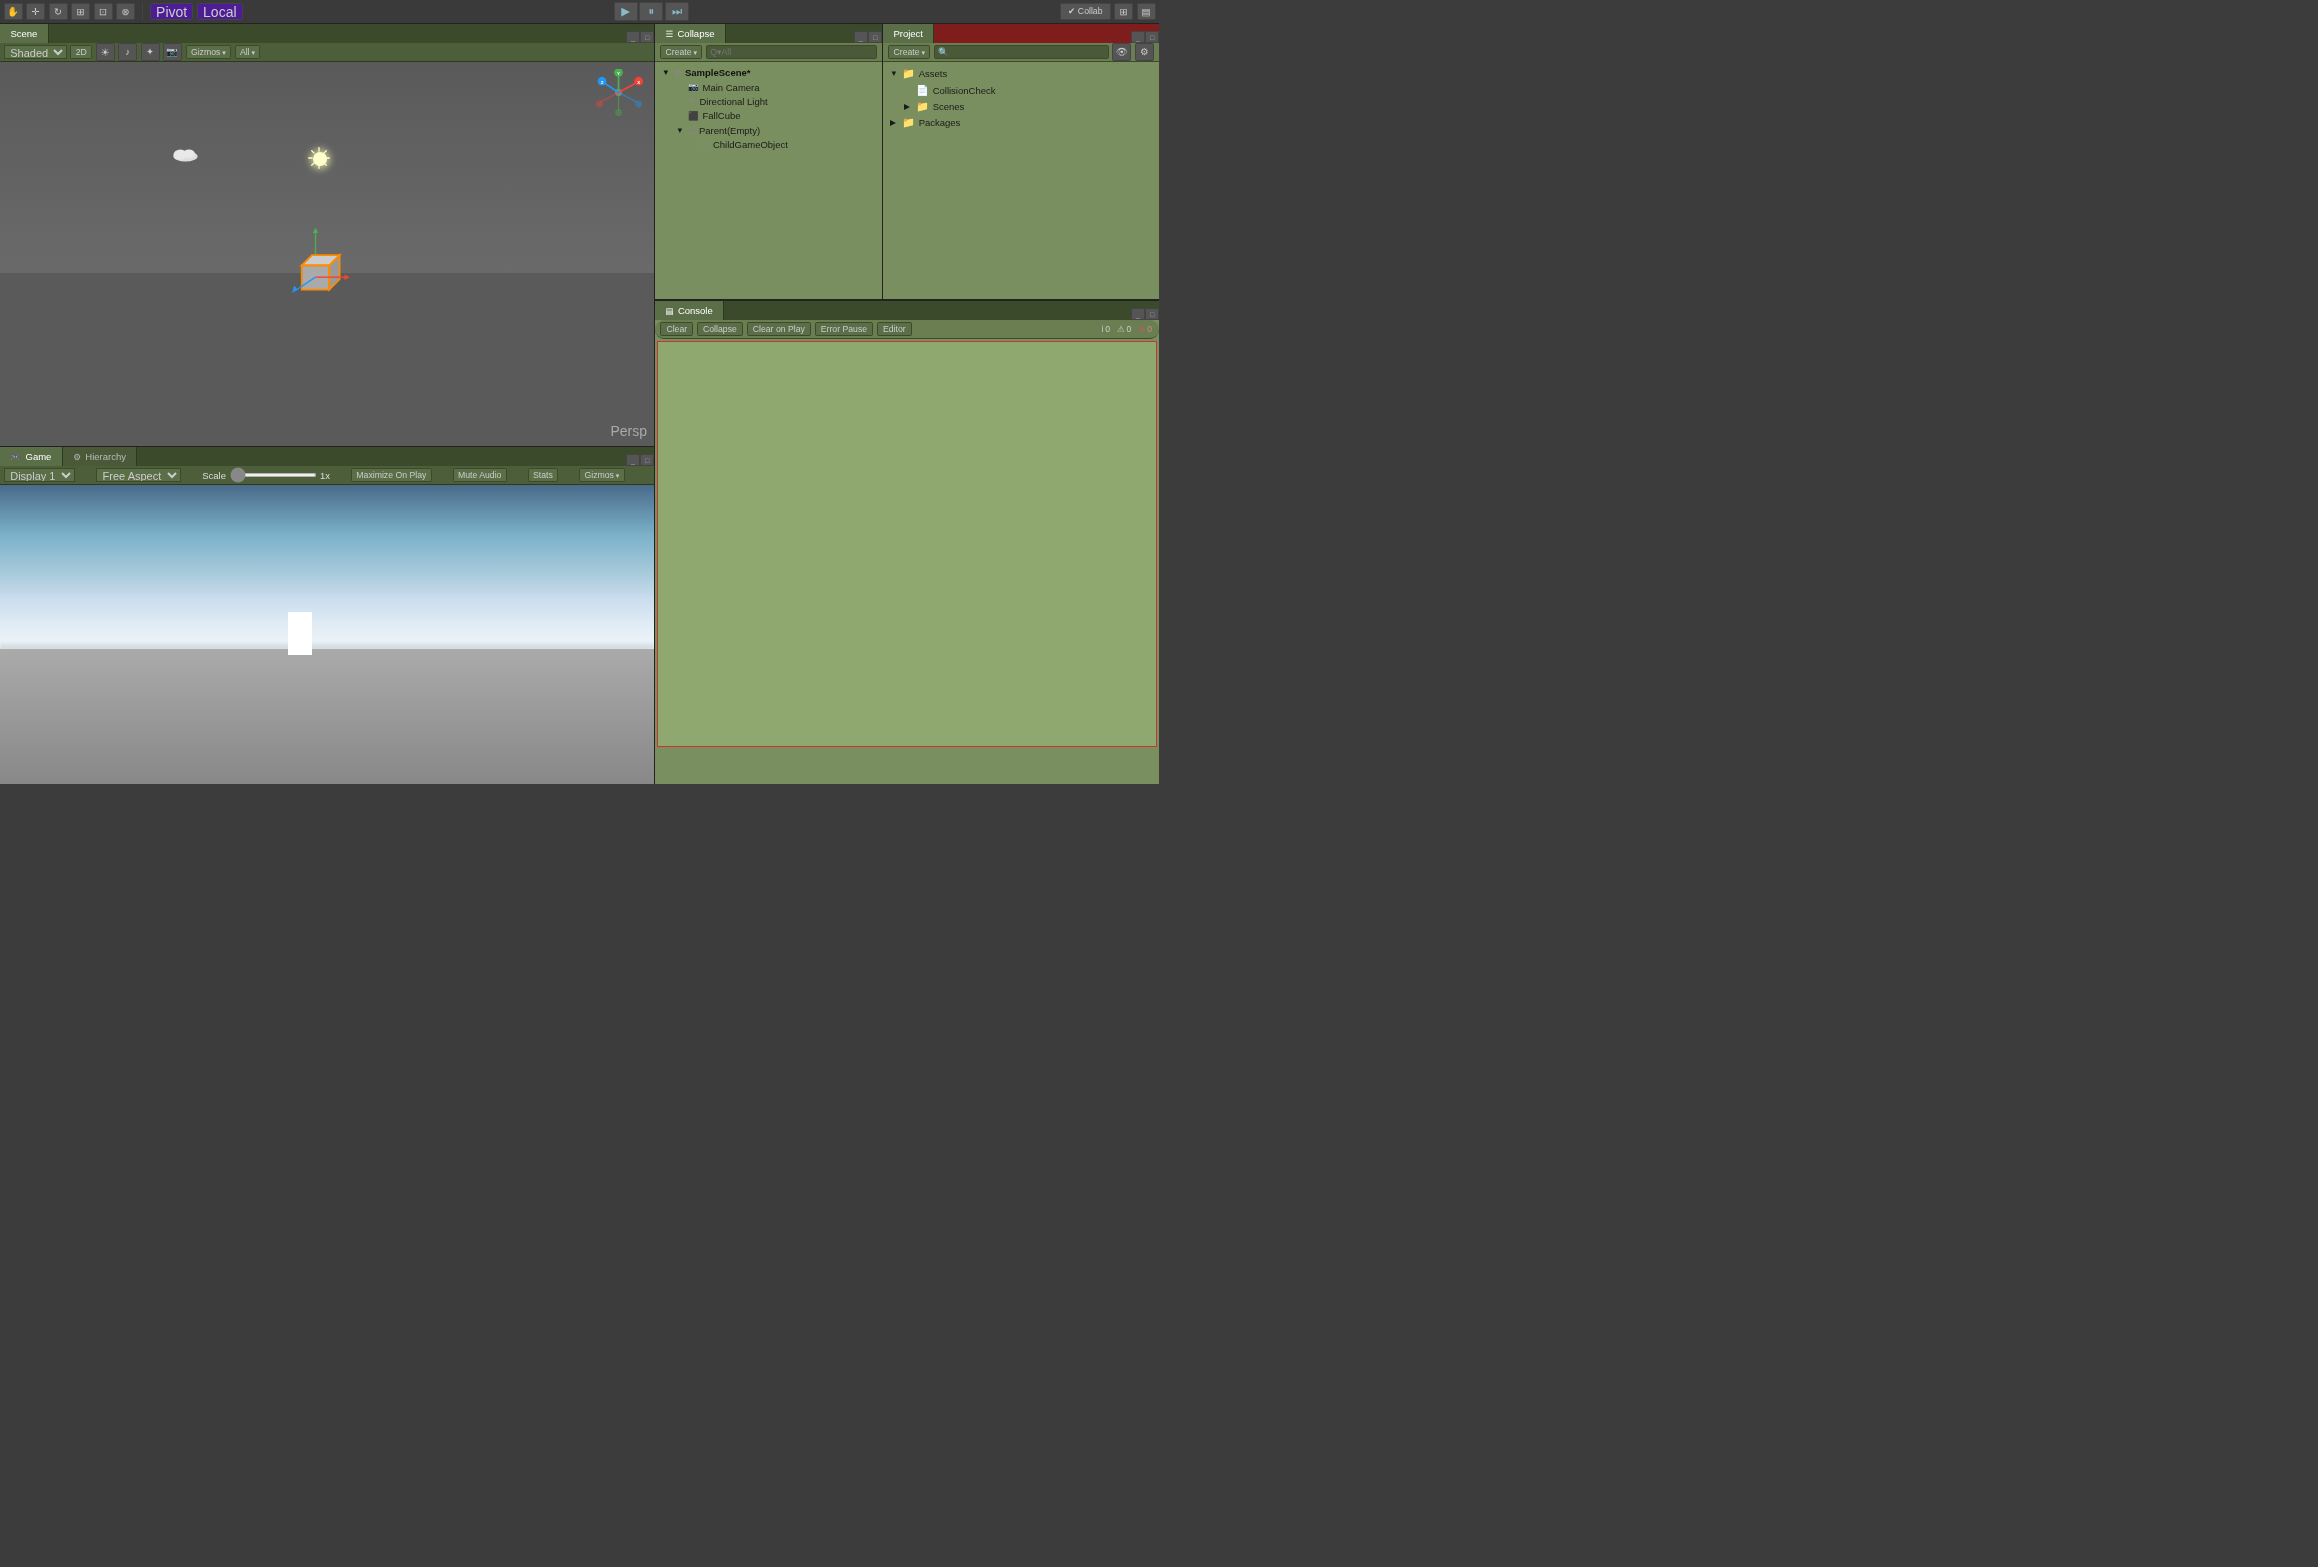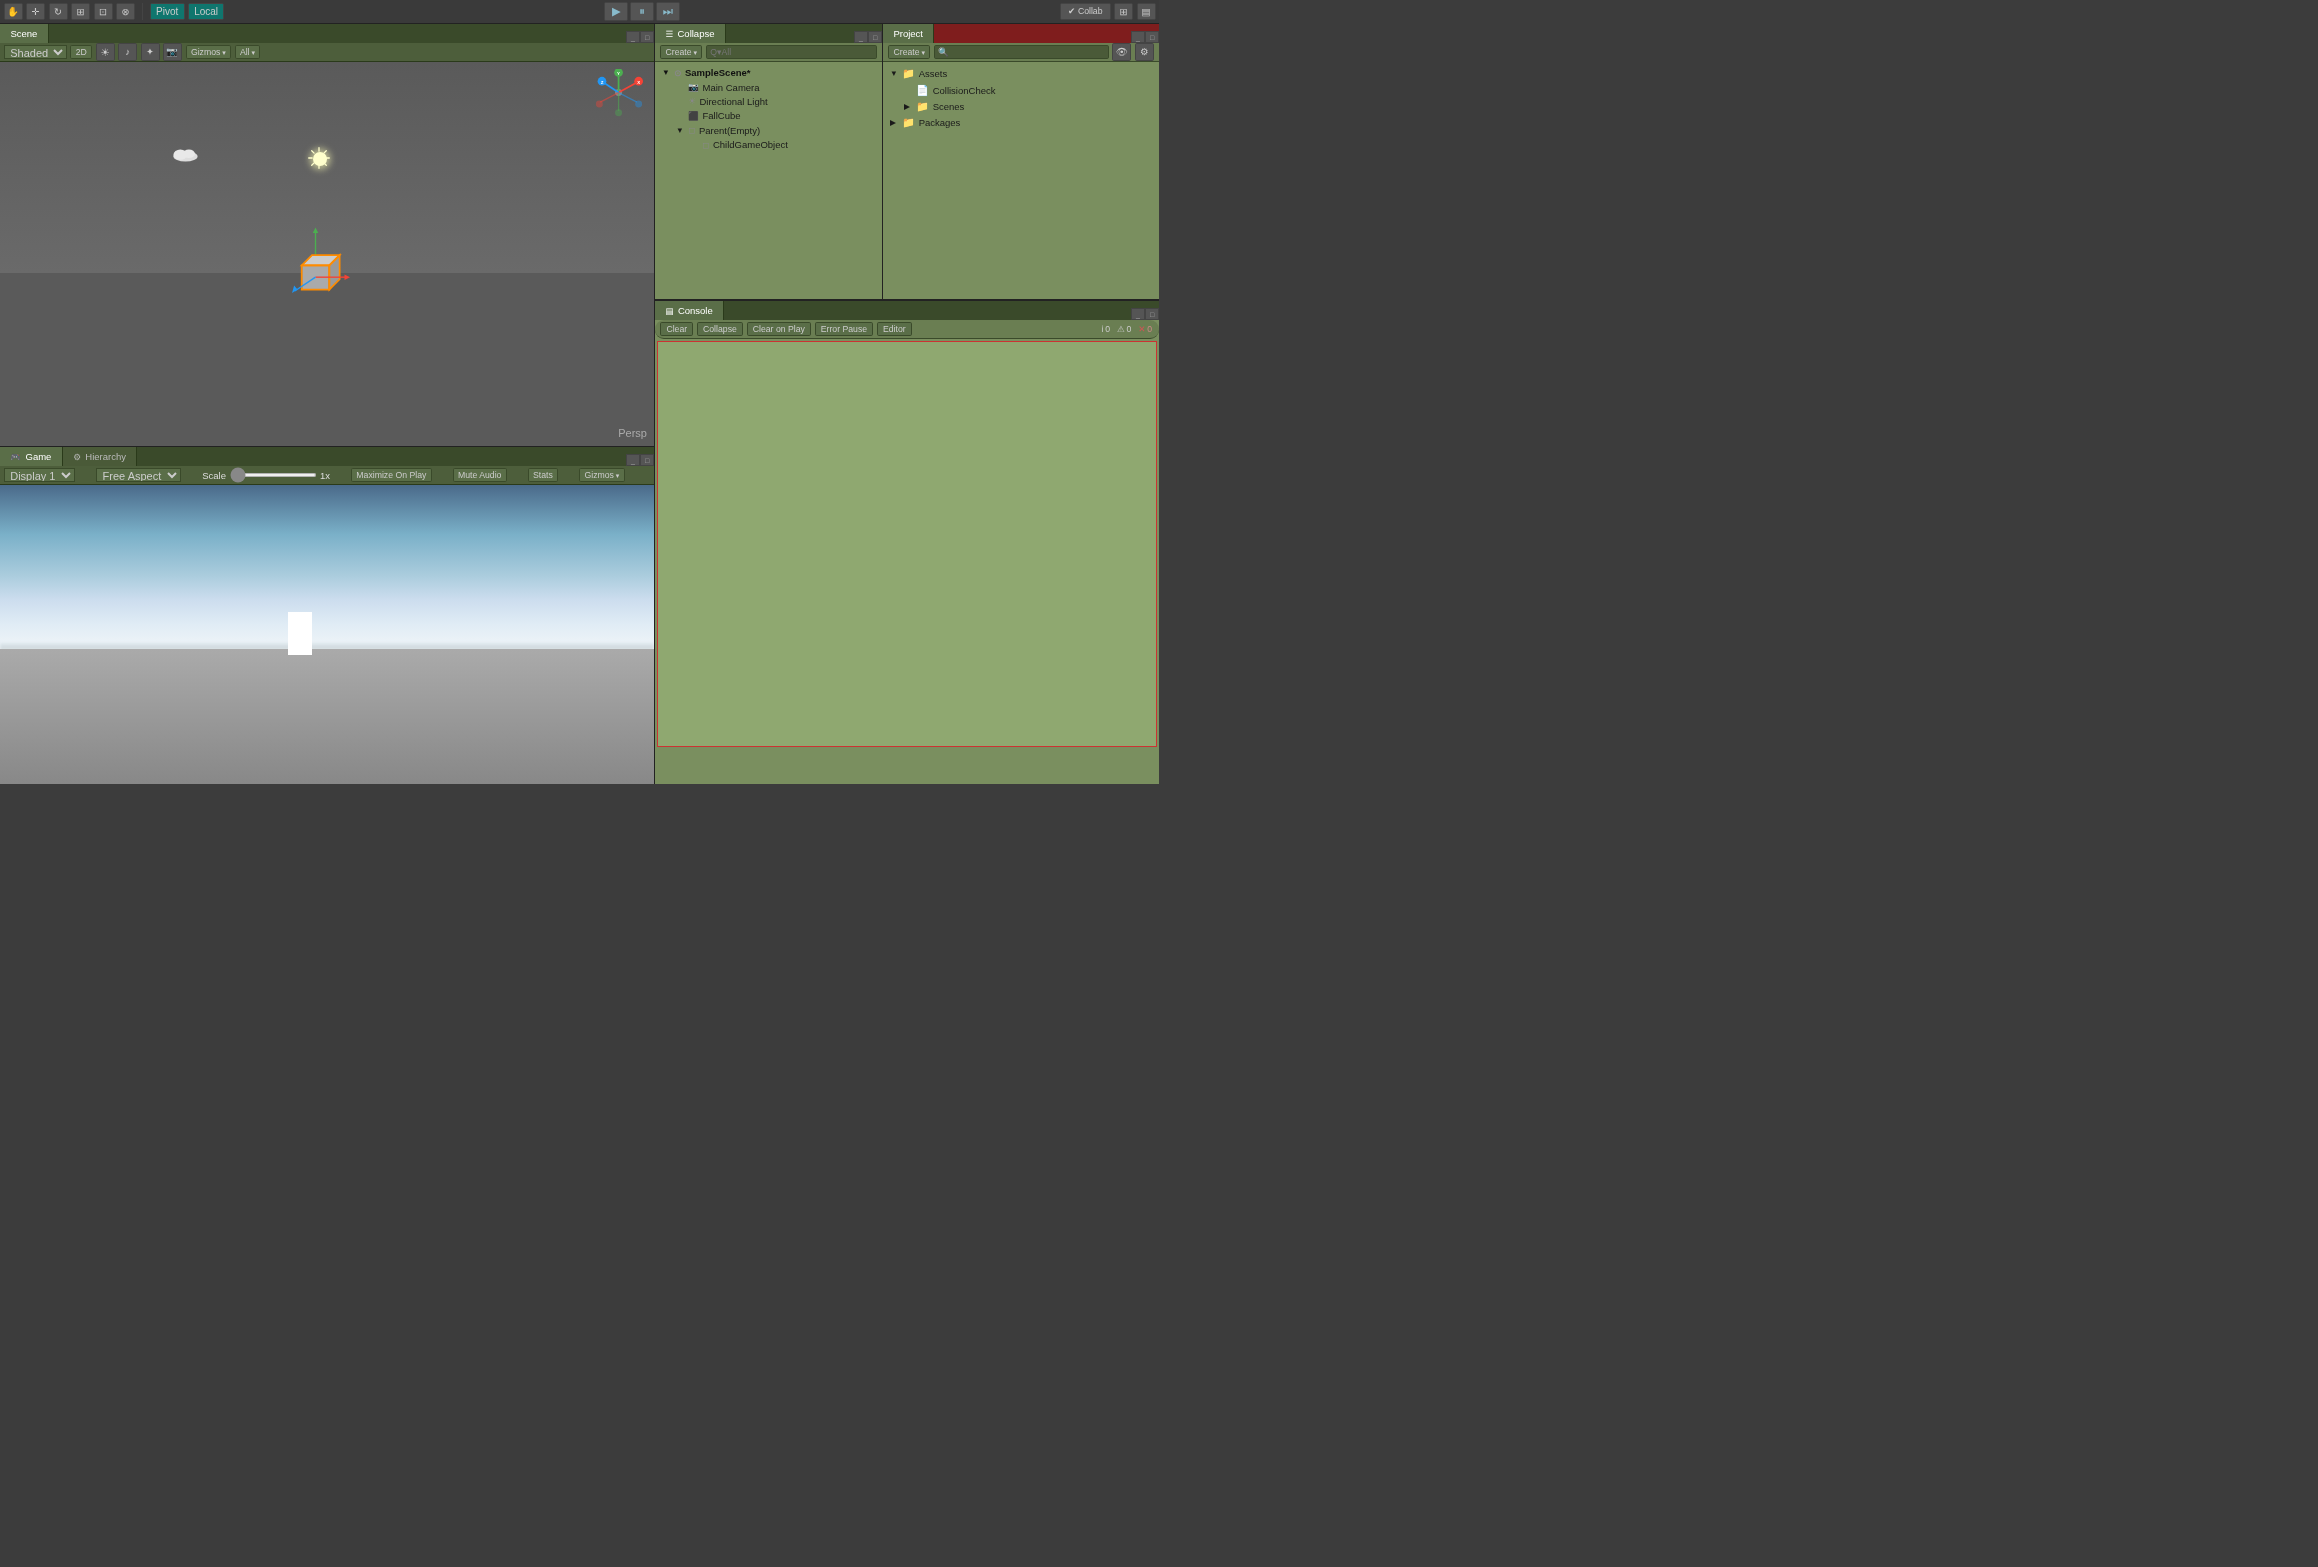--- a/index.html
+++ b/index.html
@@ -20,26 +20,26 @@
       height: 24px;
       background: #3a3a3a;
       display: flex;
       align-items: center;
       padding: 0 3.5px;
       gap: 3.5px;
       border-bottom: 0.9px solid #222;
       flex-shrink: 0;
     }
     .toolbar-btn {
-      background: #0f766e;
+      background: #4c1d95;
       border: 0.9px solid #444;
       color: #ccc;
       padding: 1.7px 5.2px;
       height: 17.3px;
-      font-size: 10px;
+      font-size: 14px;
       cursor: pointer;
       border-radius: 1.7px;
       display: flex;
       align-items: center;
       gap: 2.6px;
     }
     .toolbar-icon-btn {
       background: #555;
       border: 0.9px solid #444;
       color: #ccc;
@@ -190,21 +190,21 @@
       width: 52px;
       height: 52px;
     }
 
     
     .persp-label {
       position: absolute;
       bottom: 7px;
       right: 7px;
       color: #aaa;
-      font-size: 11px;
+      font-size: 14px;
     }
 
     
     .game-panel {
       height: 338px;
       display: flex;
       flex-direction: column;
       border-right: 0.9px solid #222;
       border-top: 0.9px solid #222;
       flex-shrink: 0;

